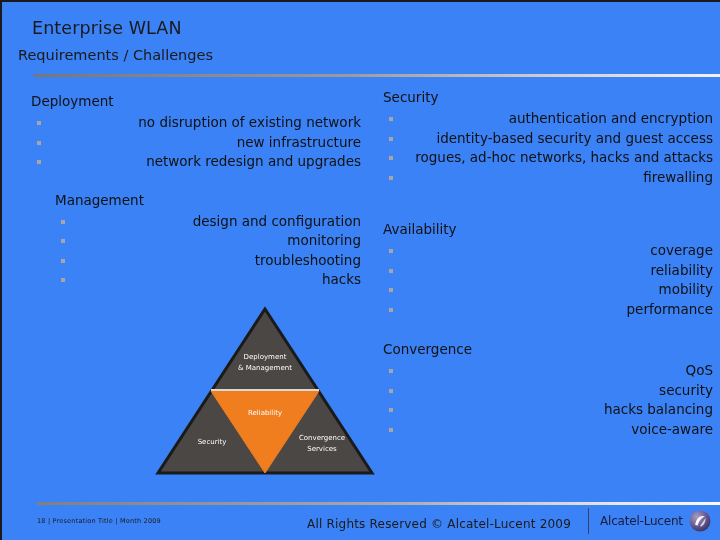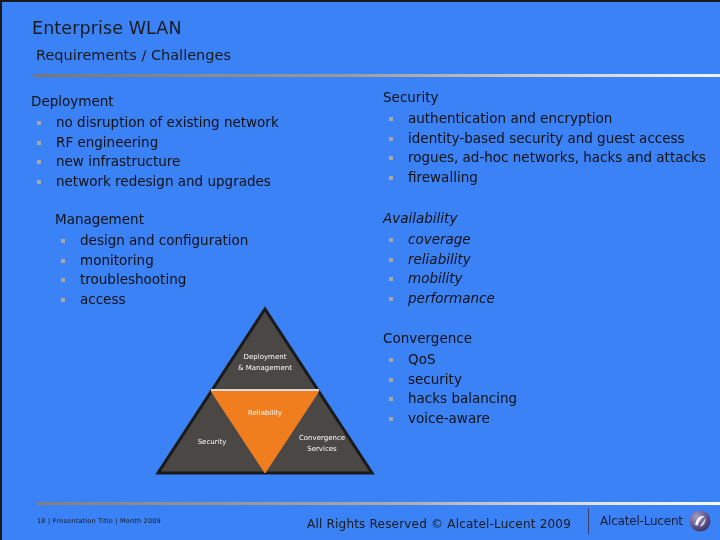--- a/index.html
+++ b/index.html
@@ -26,21 +26,21 @@
     position: absolute;
     left: 30px;
     top: 16px;
     font-size: 17.5px;
     color: #1a1a1a;
     letter-spacing: 0.1px;
     white-space: nowrap;
   }
   .subtitle {
     position: absolute;
-    left: 34px;
+    left: 16px;
     top: 45px;
     font-size: 14.5px;
     color: #1a1a1a;
     white-space: nowrap;
   }
   .header-rule {
     position: absolute;
     left: 32px;
     top: 72px;
     width: 688px;
@@ -75,20 +75,21 @@
     margin: 0;
     padding: 0;
   }
   ul.bullets li {
     position: relative;
     font-size: 13.5px;
     color: #111111;
     line-height: 19.5px;
     padding-left: 25px;
     margin: 0;
+    text-align: right;
   }
   ul.bullets li::before {
     content: "";
     position: absolute;
     left: 6px;
     top: 8px;
     width: 4px;
     height: 4px;
     background: #a6a6a6;
   }
@@ -171,51 +172,50 @@
   <div class="title">Enterprise WLAN</div>
   <div class="subtitle">Requirements / Challenges</div>
   <div class="header-rule"></div>
 
   <div class="col-left">
 
     <div class="group">
       <div class="group-heading">Deployment</div>
       <ul class="bullets">
         <li>no disruption of existing network</li>
-        <li>RF engineering</li>
         <li>new infrastructure</li>
         <li>network redesign and upgrades</li>
       </ul>
     </div>
 
     <div class="group" style="margin-top:19px;margin-left:24px;">
       <div class="group-heading">Management</div>
       <ul class="bullets">
         <li>design and configuration</li>
         <li>monitoring</li>
         <li>troubleshooting</li>
-        <li>access</li>
+        <li>hacks</li>
       </ul>
     </div>
 
   </div>
 
   <div class="col-right">
 
     <div class="group">
       <div class="group-heading">Security</div>
       <ul class="bullets">
         <li>authentication and encryption</li>
         <li>identity-based security and guest access</li>
         <li>rogues, ad-hoc networks, hacks and attacks</li>
         <li>firewalling</li>
       </ul>
     </div>
 
-    <div class="group" style="margin-top:22px;font-style:italic;">
+    <div class="group" style="margin-top:33px;">
       <div class="group-heading">Availability</div>
       <ul class="bullets">
         <li>coverage</li>
         <li>reliability</li>
         <li>mobility</li>
         <li>performance</li>
       </ul>
     </div>
 
     <div class="group" style="margin-top:21px;">

